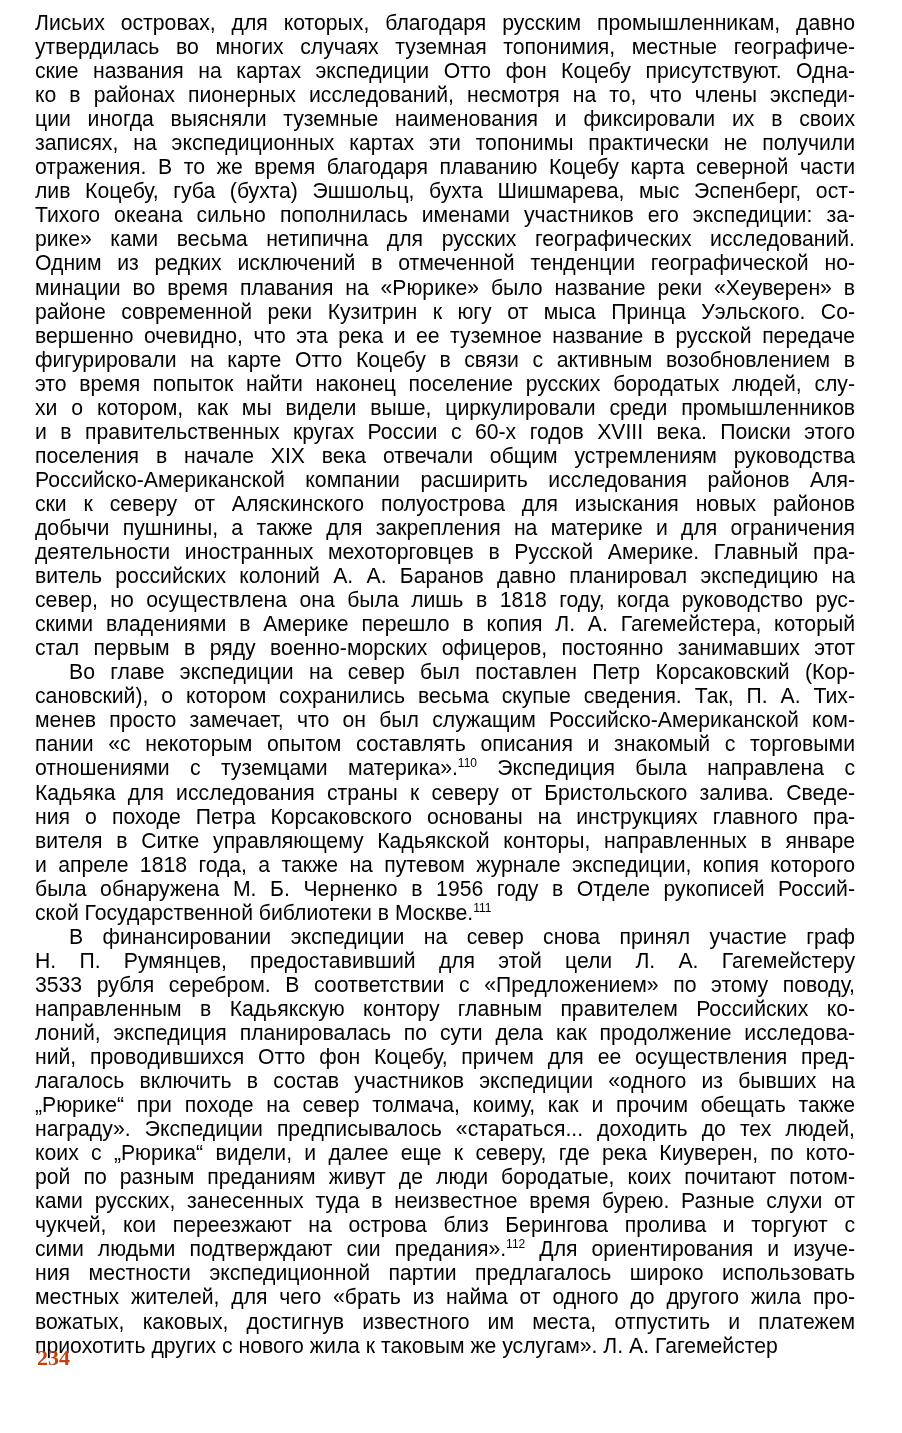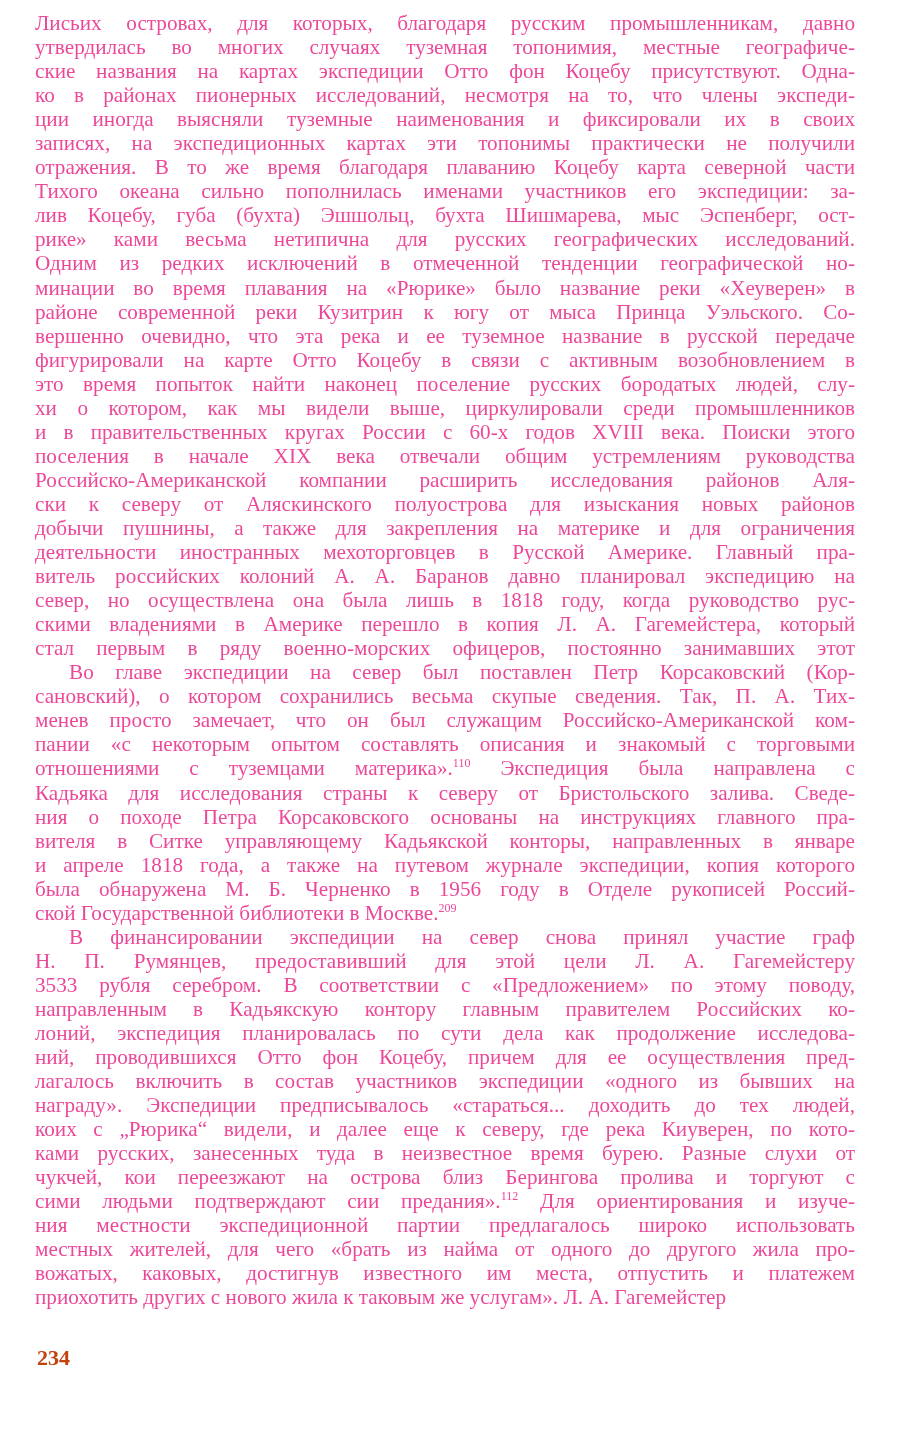--- a/index.html
+++ b/index.html
@@ -1,20 +1,20 @@
 <!DOCTYPE html>
 <html><head>
   <meta charset="utf-8">
   <style>
     html, body { margin: 0; padding: 0; background: #ffffff; }
     body { width: 902px; height: 1433px; position: relative; overflow: hidden; }
     .page {
       position: absolute; left: 35px; top: 11px; width: 820px;
-      font-family: Liberation Serif, serif;
-      font-size: 21.2px; color: #ec4899;
+      font-family: Liberation Sans, sans-serif;
+      font-size: 21.2px; color: #000000;
     }
     .line {
       display: block; height: 24.05px; line-height: 24.05px;
       white-space: nowrap; text-align: justify; text-align-last: justify;
       overflow: visible;
     }
     .line.last { text-align-last: left; }
     .line.indent { padding-left: 34px; }
     .page-number {
       position: absolute; left: 37px; top: 1345px;
@@ -29,22 +29,22 @@
 <div class="page">
   <div id="text-body">
       <div>
         <span class="line"><span>Лисьих островах, для которых, благодаря русским промышленникам, давно</span></span>
         <span class="line"><span>утвердилась во многих случаях туземная топонимия, местные географиче-</span></span>
         <span class="line"><span>ские названия на картах экспедиции Отто фон Коцебу присутствуют. Одна-</span></span>
         <span class="line"><span>ко в районах пионерных исследований, несмотря на то, что члены экспеди-</span></span>
         <span class="line"><span>ции иногда выясняли туземные наименования и фиксировали их в своих</span></span>
         <span class="line"><span>записях, на экспедиционных картах эти топонимы практически не получили</span></span>
         <span class="line"><span>отражения. В то же время благодаря плаванию Коцебу карта северной части</span></span>
+        <span class="line"><span>лив Коцебу, губа (бухта) Эшшольц, бухта Шишмарева, мыс Эспенберг, ост-</span></span>
         <span class="line"><span>Тихого океана сильно пополнилась именами участников его экспедиции: за-</span></span>
-        <span class="line"><span>лив Коцебу, губа (бухта) Эшшольц, бухта Шишмарева, мыс Эспенберг, ост-</span></span>
         <span class="line"><span>рике» ками весьма нетипична для русских географических исследований.</span></span>
         <span class="line"><span>Одним из редких исключений в отмеченной тенденции географической но-</span></span>
         <span class="line"><span>минации во время плавания на «Рюрике» было название реки «Хеуверен» в</span></span>
         <span class="line"><span>районе современной реки Кузитрин к югу от мыса Принца Уэльского. Со-</span></span>
         <span class="line"><span>вершенно очевидно, что эта река и ее туземное название в русской передаче</span></span>
         <span class="line"><span>фигурировали на карте Отто Коцебу в связи с активным возобновлением в</span></span>
         <span class="line"><span>это время попыток найти наконец поселение русских бородатых людей, слу-</span></span>
         <span class="line"><span>хи о котором, как мы видели выше, циркулировали среди промышленников</span></span>
         <span class="line"><span>и в правительственных кругах России с 60-х годов XVIII века. Поиски этого</span></span>
         <span class="line"><span>поселения в начале XIX века отвечали общим устремлениям руководства</span></span>
@@ -61,32 +61,34 @@
         <span class="line indent"><span>Во главе экспедиции на север был поставлен Петр Корсаковский (Кор-</span></span>
         <span class="line"><span>сановский), о котором сохранились весьма скупые сведения. Так, П. А. Тих-</span></span>
         <span class="line"><span>менев просто замечает, что он был служащим Российско-Американской ком-</span></span>
         <span class="line"><span>пании «с некоторым опытом составлять описания и знакомый с торговыми</span></span>
         <span class="line"><span>отношениями с туземцами материка».</span><sup>110</sup> <span>Экспедиция была направлена с</span></span>
         <span class="line"><span>Кадьяка для исследования страны к северу от Бристольского залива. Сведе-</span></span>
         <span class="line"><span>ния о походе Петра Корсаковского основаны на инструкциях главного пра-</span></span>
         <span class="line"><span>вителя в Ситке управляющему Кадьякской конторы, направленных в январе</span></span>
         <span class="line"><span>и апреле 1818 года, а также на путевом журнале экспедиции, копия которого</span></span>
         <span class="line"><span>была обнаружена М. Б. Черненко в 1956 году в Отделе рукописей Россий-</span></span>
-        <span class="line last"><span>ской Государственной библиотеки в Москве.</span><sup>209</sup></span>
+        <span class="line last"><span>ской Государственной библиотеки в Москве.</span><sup>111</sup></span>
       </div>
       <div>
         <span class="line indent"><span>В финансировании экспедиции на север снова принял участие граф</span></span>
         <span class="line"><span>Н. П. Румянцев, предоставивший для этой цели Л. А. Гагемейстеру</span></span>
         <span class="line"><span>3533 рубля серебром. В соответствии с «Предложением» по этому поводу,</span></span>
         <span class="line"><span>направленным в Кадьякскую контору главным правителем Российских ко-</span></span>
         <span class="line"><span>лоний, экспедиция планировалась по сути дела как продолжение исследова-</span></span>
         <span class="line"><span>ний, проводившихся Отто фон Коцебу, причем для ее осуществления пред-</span></span>
         <span class="line"><span>лагалось включить в состав участников экспедиции «одного из бывших на</span></span>
+        <span class="line"><span>„Рюрике“ при походе на север толмача, коиму, как и прочим обещать также</span></span>
         <span class="line"><span>награду». Экспедиции предписывалось «стараться... доходить до тех людей,</span></span>
         <span class="line"><span>коих с „Рюрика“ видели, и далее еще к северу, где река Киуверен, по кото-</span></span>
+        <span class="line"><span>рой по разным преданиям живут де люди бородатые, коих почитают потом-</span></span>
         <span class="line"><span>ками русских, занесенных туда в неизвестное время бурею. Разные слухи от</span></span>
         <span class="line"><span>чукчей, кои переезжают на острова близ Берингова пролива и торгуют с</span></span>
         <span class="line"><span>сими людьми подтверждают сии предания».</span><sup>112</sup> <span>Для ориентирования и изуче-</span></span>
         <span class="line"><span>ния местности экспедиционной партии предлагалось широко использовать</span></span>
         <span class="line"><span>местных жителей, для чего «брать из найма от одного до другого жила про-</span></span>
         <span class="line"><span>вожатых, каковых, достигнув известного им места, отпустить и платежем</span></span>
         <span class="line last"><span>приохотить других с нового жила к таковым же услугам». Л. А. Гагемейстер</span></span>
       </div>
     </div>
 </div>

